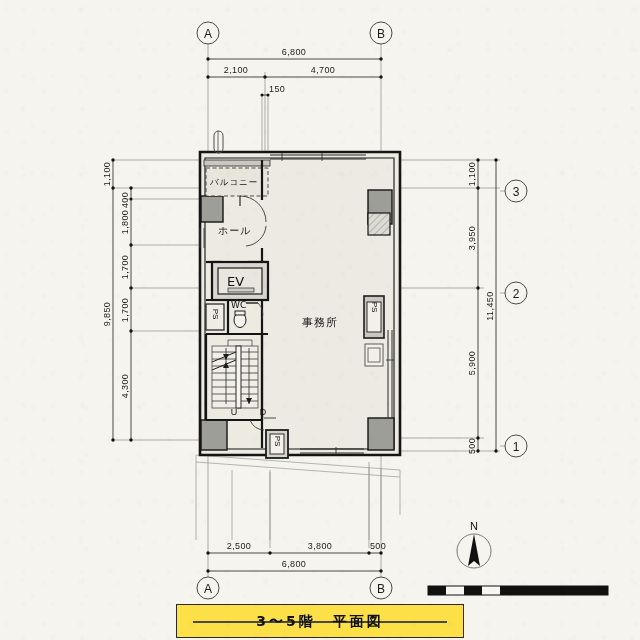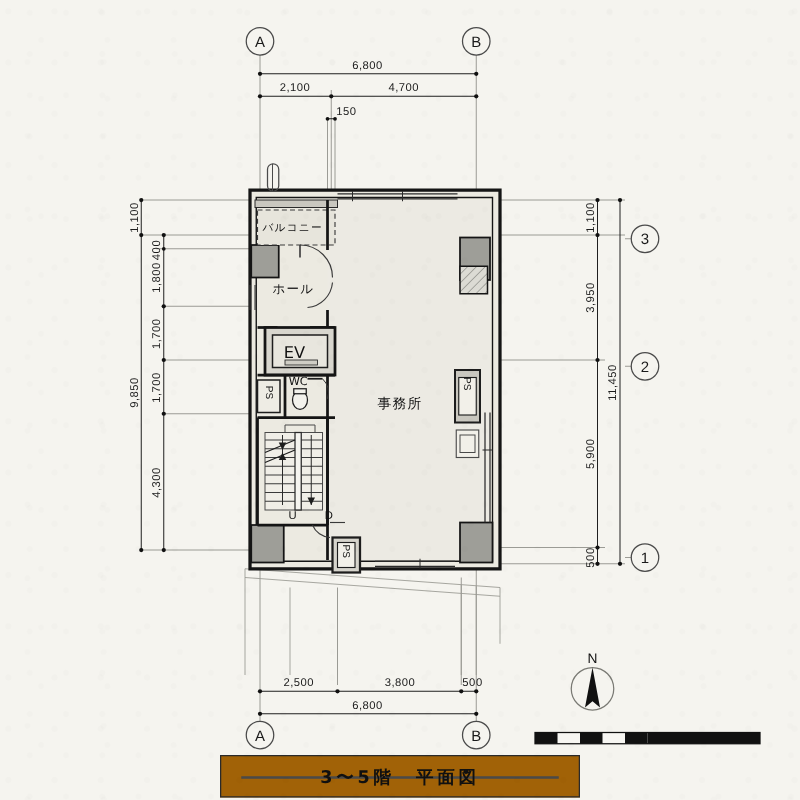--- a/index.html
+++ b/index.html
@@ -34,21 +34,21 @@
   .bubtxt{
     font-family:"Liberation Sans","DejaVu Sans",sans-serif;
     font-size:12px;fill:#1a1a1a;text-anchor:middle;
   }
   .smalltxt{
     font-family:"Liberation Sans","DejaVu Sans",sans-serif;
     font-size:8px;fill:#111;text-anchor:middle;
   }
   #titlebox{
     position:absolute;left:176px;top:604px;width:288px;height:30px;
-    border:1px solid #2a2a2a;background:#a16207;
+    border:1px solid #2a2a2a;background:#fde047;
     box-sizing:border-box;padding:16px;
   }
   #titleinner{
     width:100%;height:100%;border:1px solid #4a4a4a;box-sizing:border-box;
     display:flex;align-items:center;justify-content:center;
   }
   #titletext{
     font-family:"DejaVu Sans","Liberation Sans",sans-serif;
     font-size:14px;font-weight:bold;letter-spacing:3px;color:#101010;
   }

